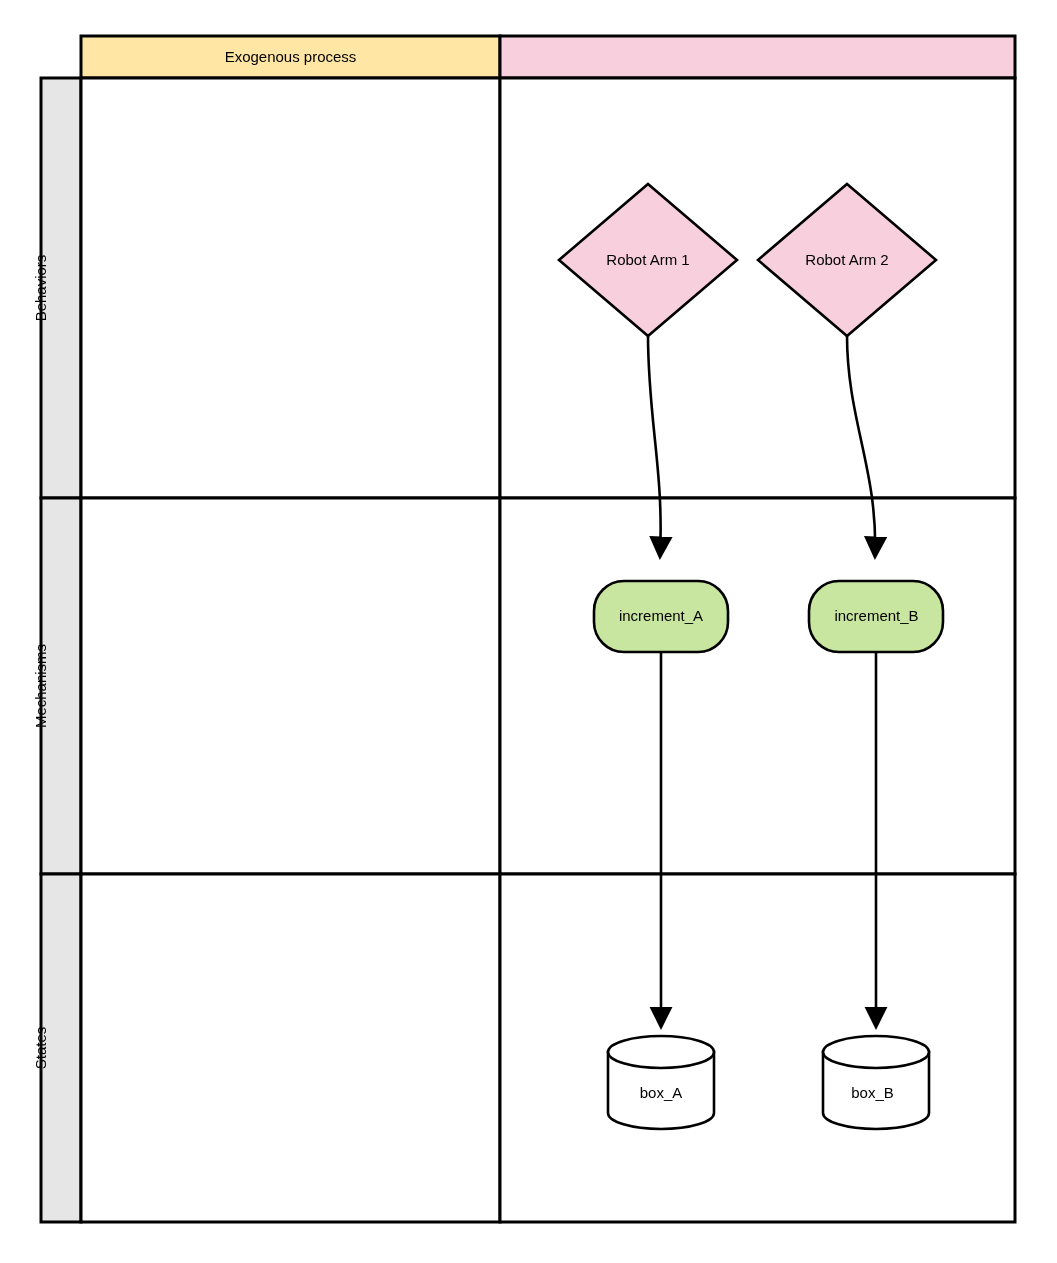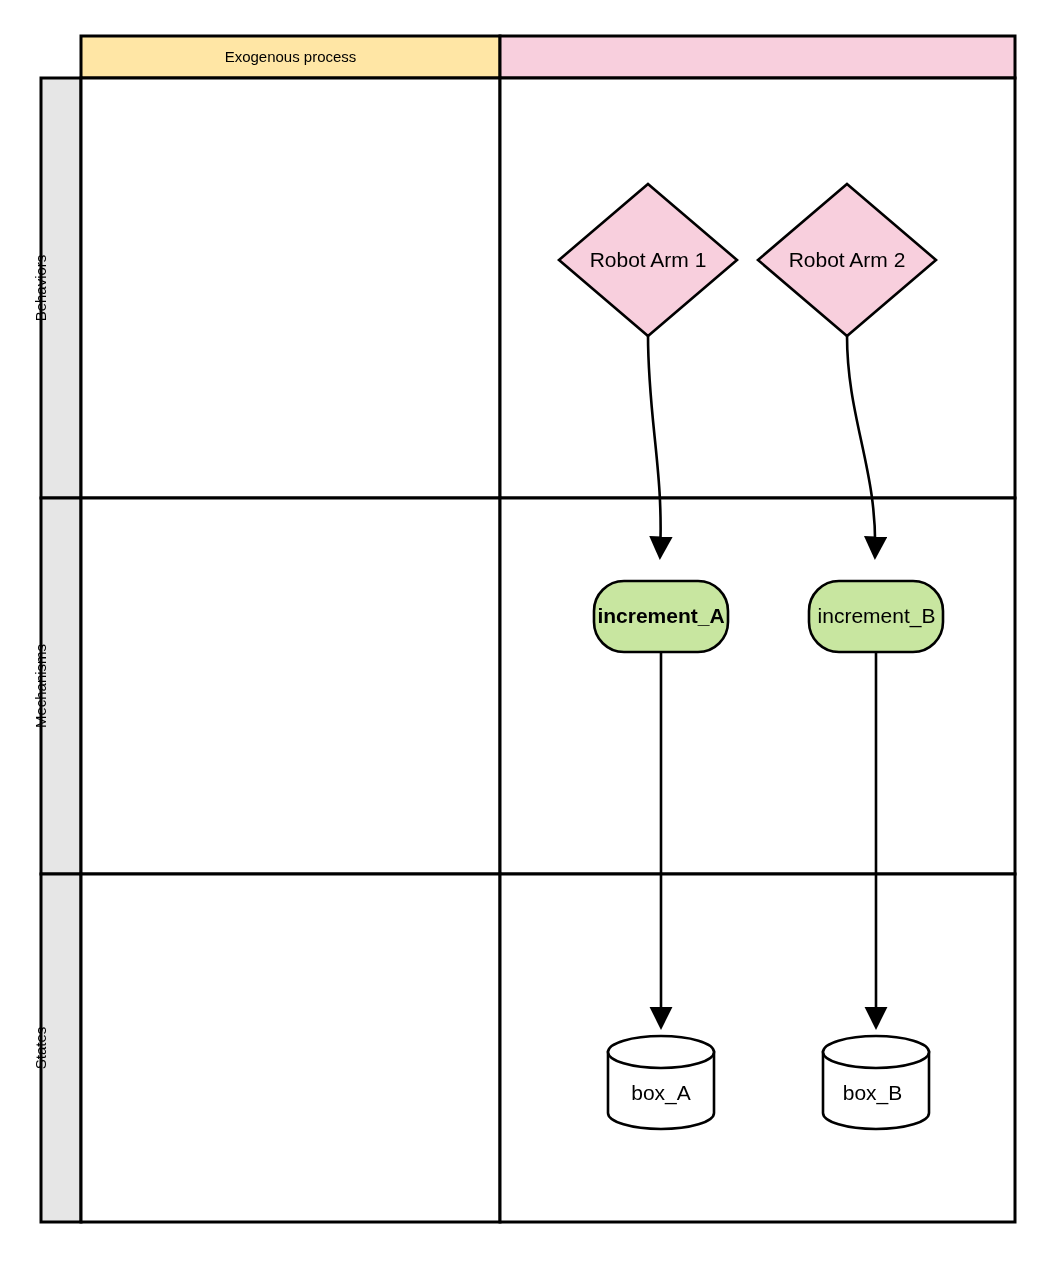--- a/index.html
+++ b/index.html
@@ -44,21 +44,21 @@
   .col-header-label {
     font-size: 15px;
   }
 
   .row-header-label {
     font-size: 15px;
     transform-origin: 50% 50%;
   }
 
   .node-label {
-    font-size: 21px;
+    font-size: 15px;
   }
 
   .center-box {
     display: flex;
     align-items: center;
     justify-content: center;
   }
 </style>
 </head>
 <body>
@@ -129,21 +129,21 @@
   <div class="lbl row-header-label center-box" style="left:-169px; top:268px; width:420px; height:40px; transform: rotate(-90deg);">Behaviors</div>
 
   <div class="lbl row-header-label center-box" style="left:-147px; top:666px; width:376px; height:40px; transform: rotate(-90deg);">Mechanisms</div>
 
   <div class="lbl row-header-label center-box" style="left:-133px; top:1028px; width:348px; height:40px; transform: rotate(-90deg);">States</div>
 
   <div class="lbl node-label center-box" style="left:563px; top:245px; width:170px; height:30px;">Robot Arm 1</div>
 
   <div class="lbl node-label center-box" style="left:762px; top:245px; width:170px; height:30px;">Robot Arm 2</div>
 
-  <div class="lbl node-label center-box" style="left:594px; top:601px; width:134px; height:30px;font-weight:bold;">increment_A</div>
+  <div class="lbl node-label center-box" style="left:594px; top:601px; width:134px; height:30px;">increment_A</div>
 
   <div class="lbl node-label center-box" style="left:809px; top:601px; width:135px; height:30px;">increment_B</div>
 
   <div class="lbl node-label center-box" style="left:608px; top:1078px; width:106px; height:30px;">box_A</div>
 
   <div class="lbl node-label center-box" style="left:823px; top:1078px; width:99px; height:30px;">box_B</div>
 
 </div>
 
 </body></html>

